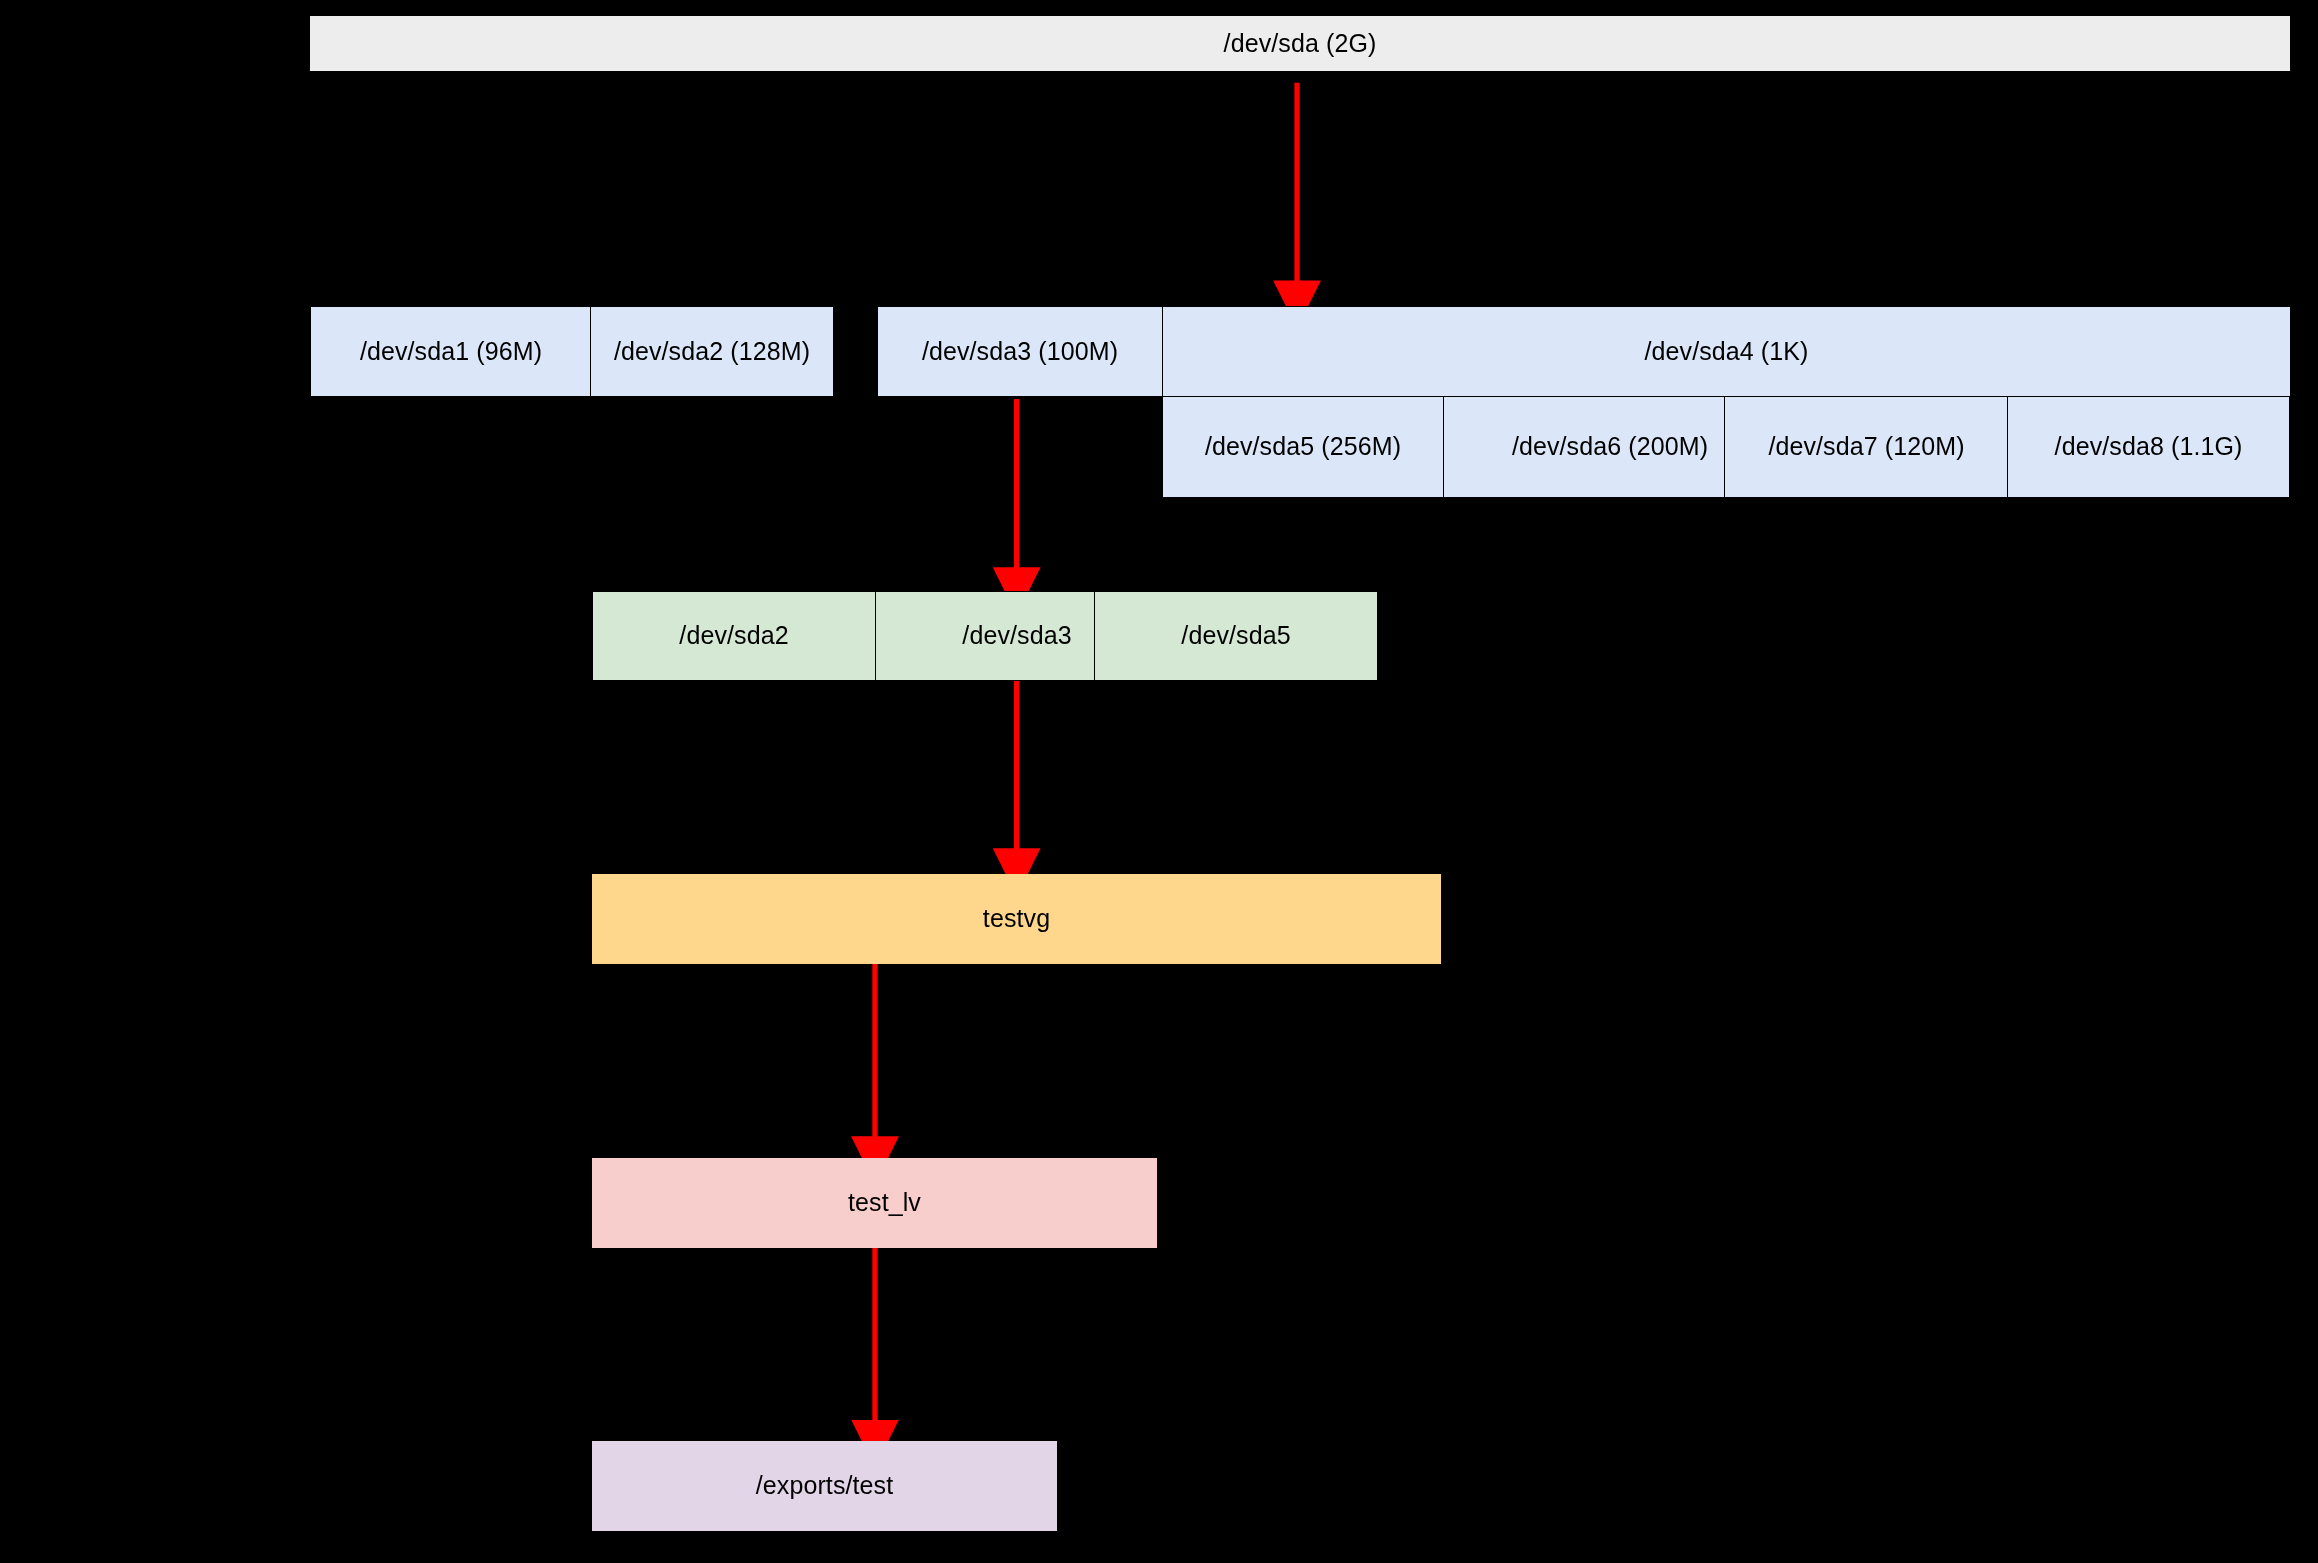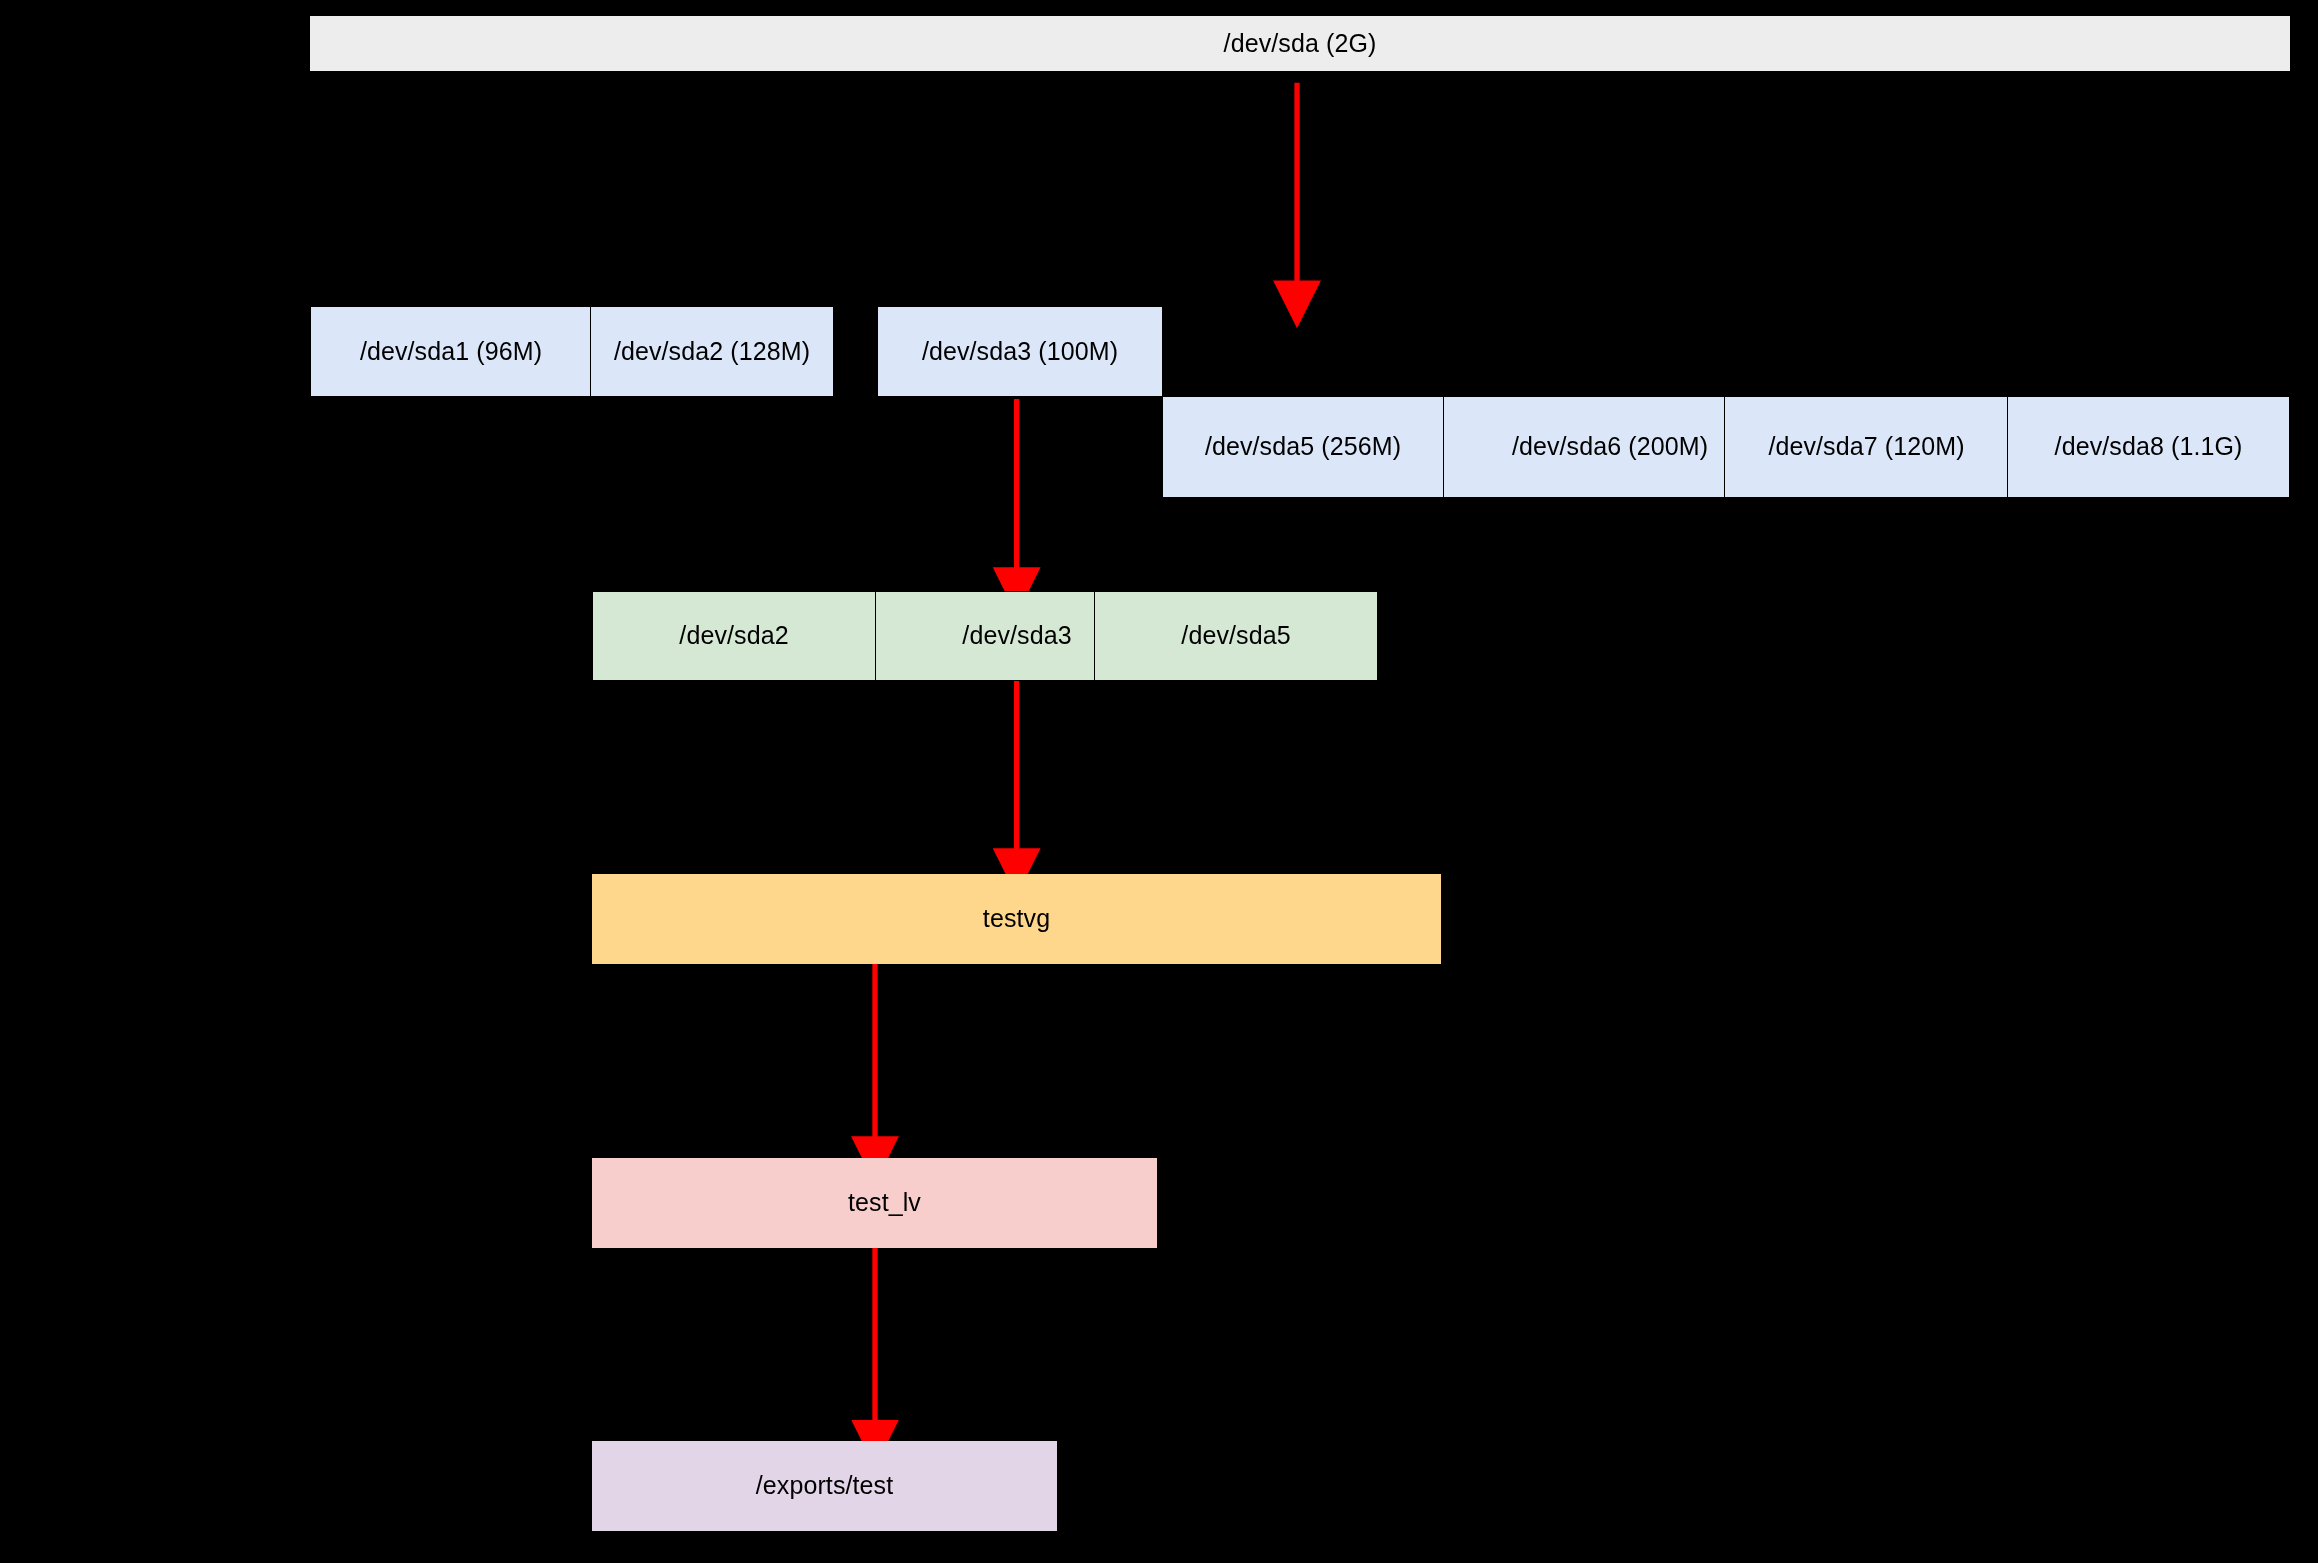--- a/index.html
+++ b/index.html
@@ -101,20 +101,23 @@
   </div>
 
   <div class="box part" style="left:590px; top:306px; width:244px; height:91px;">
     <span>/dev/sda2 (128M)</span>
   </div>
 
   <div class="box part" style="left:877px; top:306px; width:286px; height:91px;">
     <span>/dev/sda3 (100M)</span>
   </div>
 
+  <div class="box part" style="left:1162px; top:306px; width:1129px; height:91px;">
+    <span>/dev/sda4 (1K)</span>
+  </div>
 
   <div class="box part" style="left:1162px; top:396px; width:282px; height:102px;">
     <span>/dev/sda5 (256M)</span>
   </div>
 
   <div class="box part" style="left:1443px; top:396px; width:334px; height:102px;">
     <span>/dev/sda6 (200M)</span>
   </div>
 
   <div class="box part" style="left:1724px; top:396px; width:285px; height:102px;">

